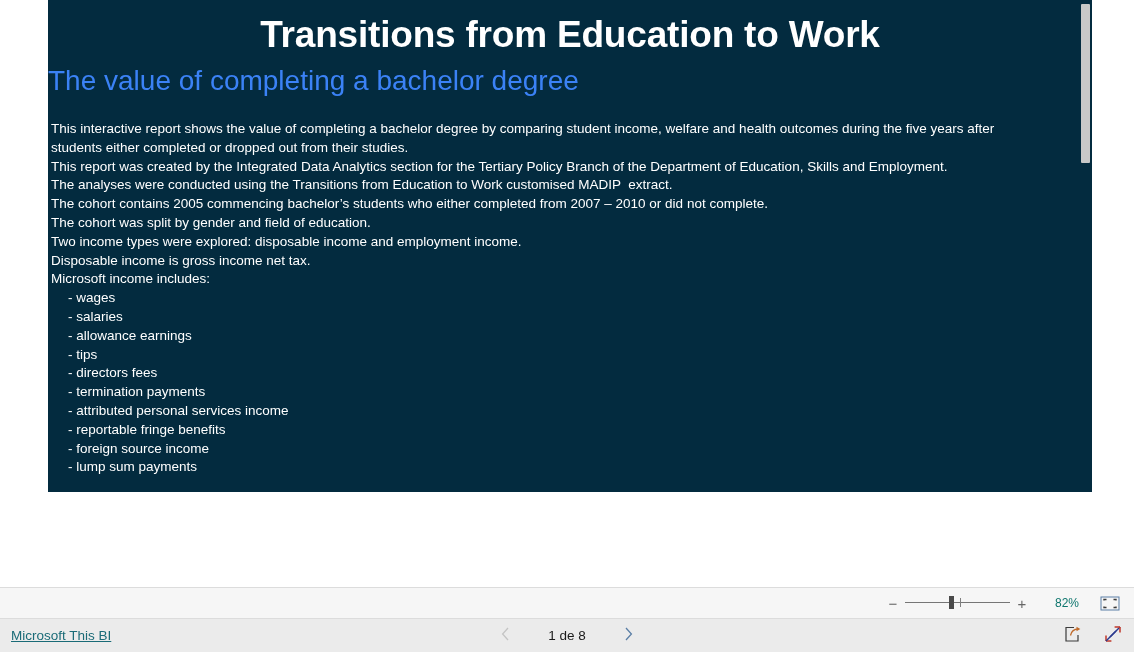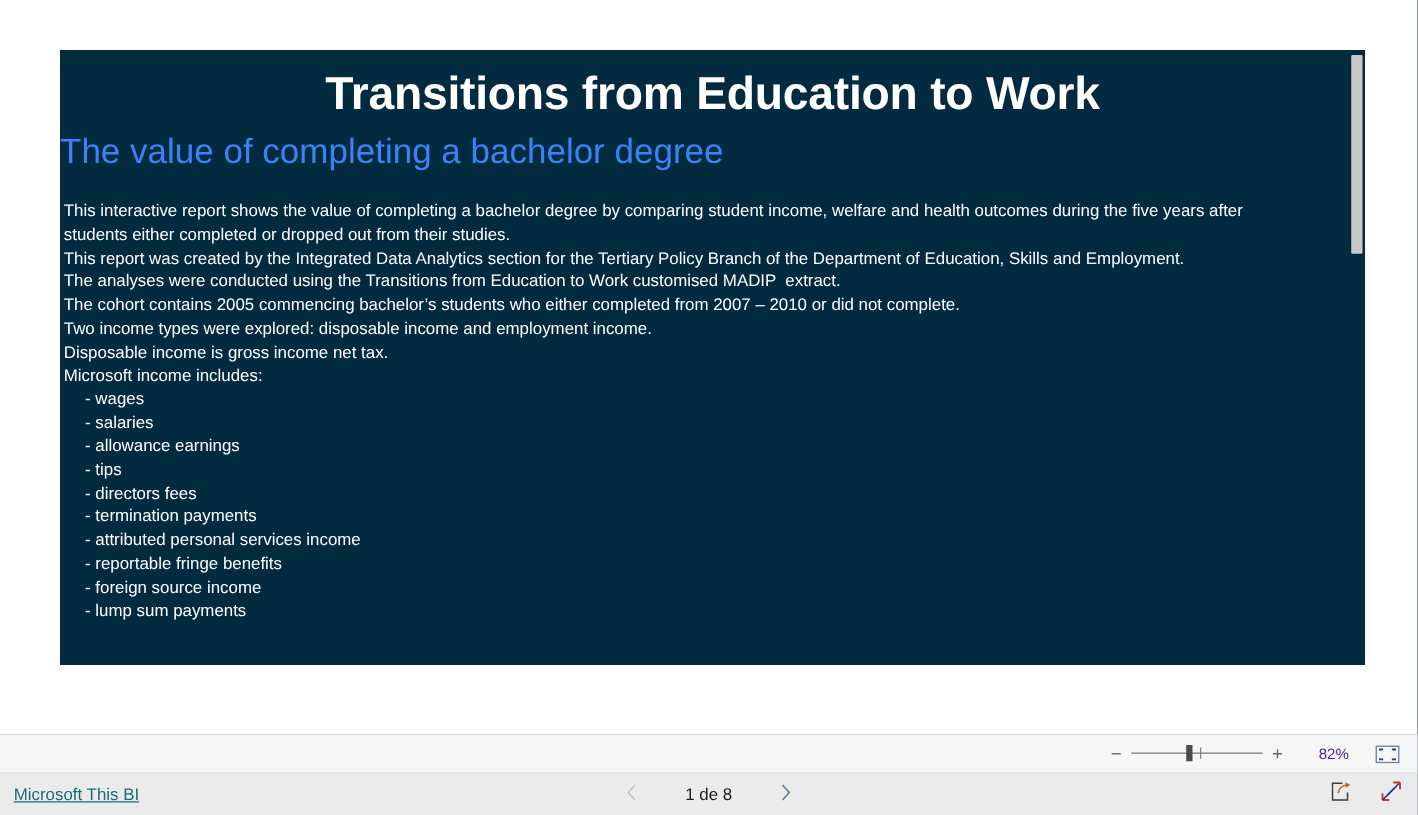--- a/index.html
+++ b/index.html
@@ -17,21 +17,20 @@
 
   
   #report-canvas {
     position: absolute;
     left: 48px;
     top: 0px;
     width: 1044px;
     height: 492px;
     background: #032b3f;
     overflow: hidden;
-    margin-top: 40px;
   }
 
   #report-page {
     position: absolute;
     left: 0;
     top: 0;
     width: 1044px;
     height: 492px;
     background: #032b3f;
   }
@@ -156,21 +155,21 @@
   #zoom-slider-tick {
     position: absolute;
     left: 55px;
     top: 4px;
     width: 1px;
     height: 9px;
     background: #808080;
   }
 
   #zoom-percent {
-    color: #4c1d95;
+    color: #0f766e;
     font-size: 12px;
     width: 40px;
     text-align: right;
     padding-left: 8px;
   }
 
   #fit-to-page-button {
     margin-left: 20px;
     width: 22px;
     height: 17px;
@@ -240,20 +239,21 @@
 
     <h1 class="report-title">Transitions from Education to Work</h1>
 
     <h2 class="report-subtitle">The value of completing a bachelor degree</h2>
 
     <div id="body-text-block">
       <div class="body-line wrapline">This interactive report shows the value of completing a bachelor degree by comparing student income, welfare and health outcomes during the five years after students either completed or dropped out from their studies.</div>
       <div class="body-line">This report was created by the Integrated Data Analytics section for the Tertiary Policy Branch of the Department of Education, Skills and Employment.</div>
       <div class="body-line">The analyses were conducted using the Transitions from Education to Work customised MADIP  extract.</div>
       <div class="body-line">The cohort contains 2005 commencing bachelor’s students who either completed from 2007 – 2010 or did not complete.</div>
+      <div class="body-line">The cohort was split by gender and field of education.</div>
       <div class="body-line">Two income types were explored: disposable income and employment income.</div>
       <div class="body-line">Disposable income is gross income net tax.</div>
       <div class="body-line">Microsoft income includes:</div>
 
       <div class="body-line indent">- wages</div>
       <div class="body-line indent">- salaries</div>
       <div class="body-line indent">- allowance earnings</div>
       <div class="body-line indent">- tips</div>
       <div class="body-line indent">- directors fees</div>
       <div class="body-line indent">- termination payments</div>

